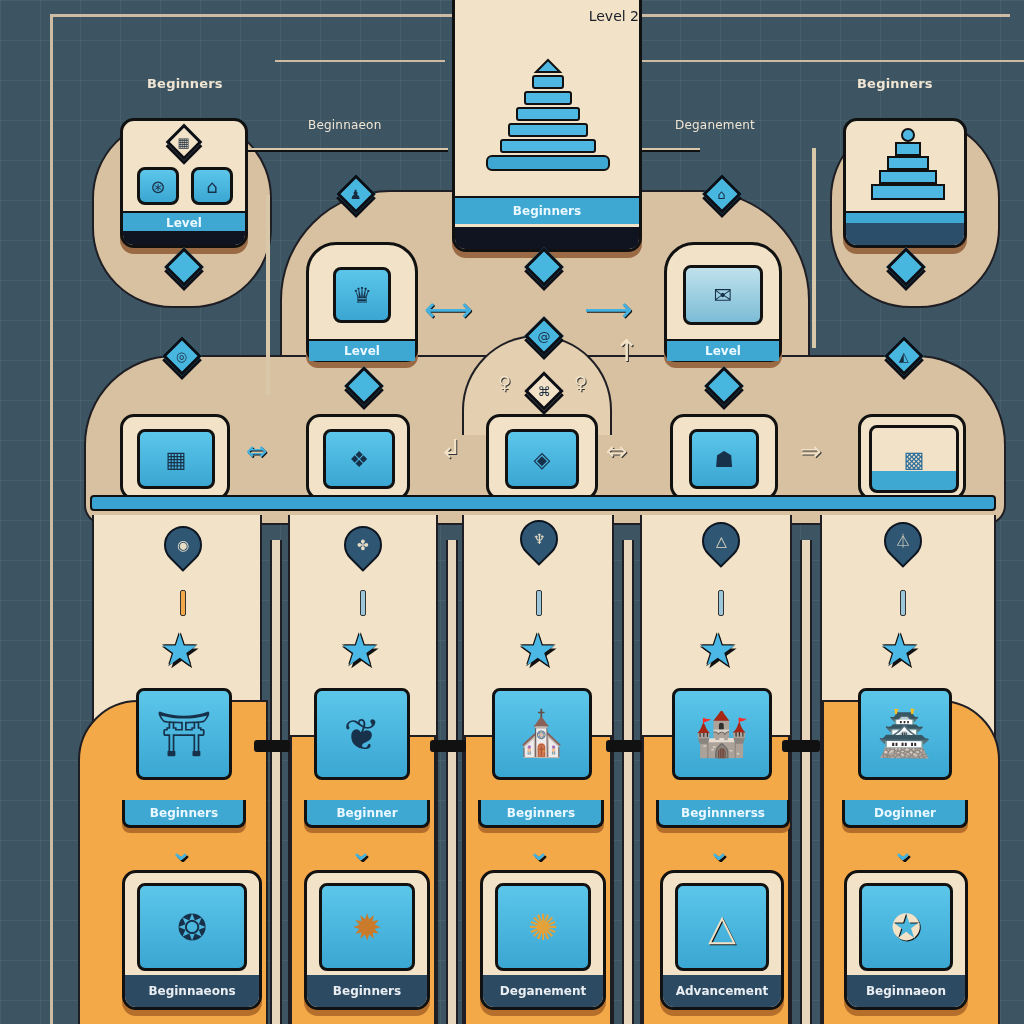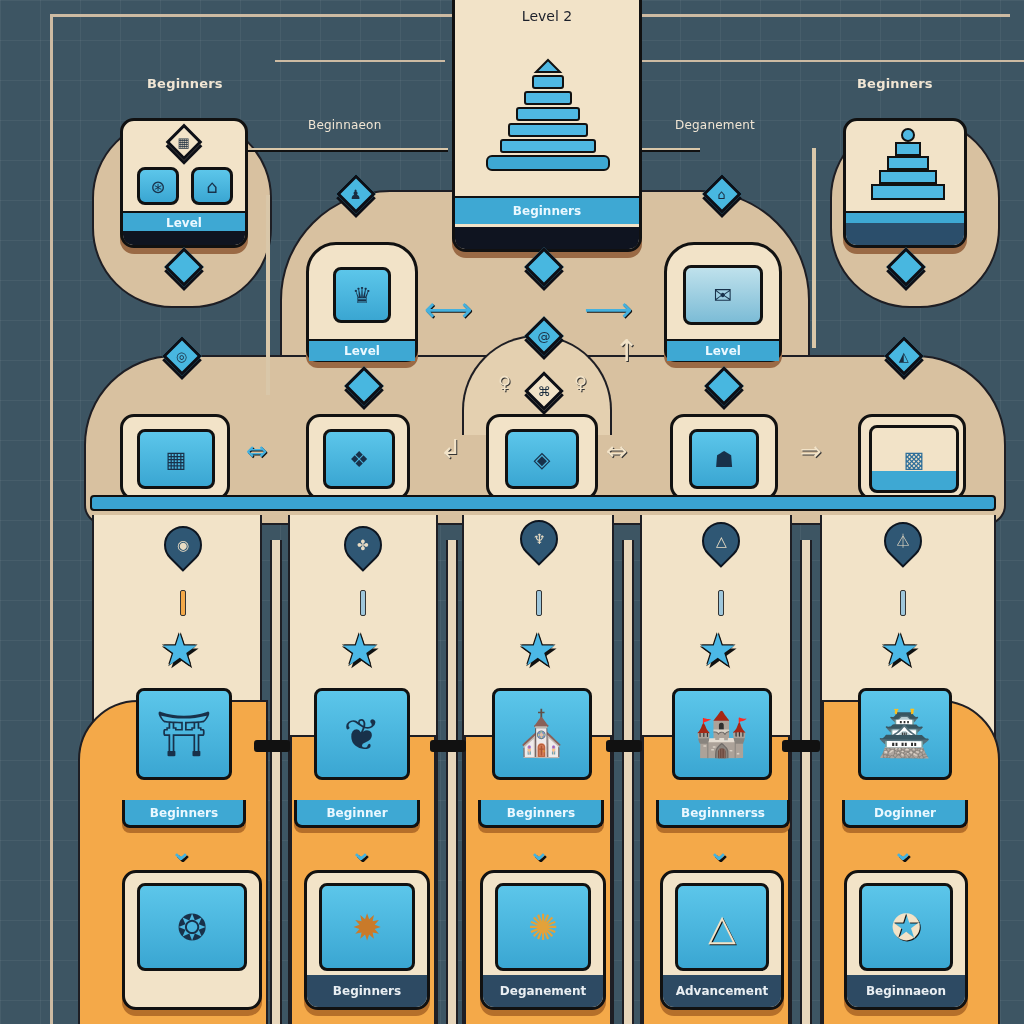--- a/index.html
+++ b/index.html
@@ -104,21 +104,21 @@
   <div class="diamond" style="left:48px; top:8px; width:26px; height:26px; background:#f2e3c8;">
       <span>▦</span>
     </div>
   <div class="blue-tile" style="left:14px; top:46px; width:42px; height:38px; font-size:18px;">⊛</div>
   <div class="blue-tile" style="left:68px; top:46px; width:42px; height:38px; font-size:18px;">⌂</div>
   <div class="label-bar" style="top:90px;">Level</div>
   <div class="dark-foot"></div>
 </div>
 
 <div class="cream-card" style="left:452px; top:0px; width:190px; height:252px; border-radius:0 0 14px 14px; border-top:none;">
-  <div style="position:absolute; left:0; right:0; top:8px; text-align:center; font-size:14px; color:#1b1f2a;">Level 2</div>
+  <div style="position:absolute; left:0; right:0; top:8px; text-align:right; font-size:14px; color:#1b1f2a;">Level 2</div>
   <div style="position:absolute; left:28px; top:58px; width:130px; height:130px;">
     <svg width="130" height="130" viewBox="0 0 130 130">
       <polygon points="65,2 77,14 53,14" fill="#4fb8e2" stroke="#111" stroke-width="2"></polygon>
       <rect x="50" y="18" width="30" height="12" rx="2" fill="#4fb8e2" stroke="#111" stroke-width="2"></rect>
       <rect x="42" y="34" width="46" height="12" rx="2" fill="#4fb8e2" stroke="#111" stroke-width="2"></rect>
       <rect x="34" y="50" width="62" height="12" rx="2" fill="#4fb8e2" stroke="#111" stroke-width="2"></rect>
       <rect x="26" y="66" width="78" height="12" rx="2" fill="#4fb8e2" stroke="#111" stroke-width="2"></rect>
       <rect x="18" y="82" width="94" height="12" rx="2" fill="#4fb8e2" stroke="#111" stroke-width="2"></rect>
       <rect x="4" y="98" width="122" height="14" rx="5" fill="#3ea8d3" stroke="#111" stroke-width="2"></rect>
     </svg>
@@ -248,31 +248,32 @@
 <div class="star" style="left:160px; top:628px;">★</div>
 <div class="blue-tile" style="left:136px; top:688px; width:96px; height:92px; font-size:44px;">
     <span>⛩</span>
   </div>
 <div class="mid-label" style="left:122px; top:800px; width:124px;">Beginners</div>
 <div class="chevron" style="left:170px; top:838px;">⌄</div>
 <div class="bottom-card" style="left:122px; top:870px;">
   <div class="blue-tile">
       <span>❂</span>
     </div>
+  <div class="foot">Beginnaeons</div>
 </div>
 
 <div class="pin" style="left:344px; top:526px;">
     <span>✤</span>
   </div>
 <div class="stem" style="left:360px; top:590px; background:#9fc7dc;"></div>
 <div class="star" style="left:340px; top:628px;">★</div>
 <div class="blue-tile" style="left:314px; top:688px; width:96px; height:92px; font-size:44px;">
     <span>❦</span>
   </div>
-<div class="mid-label" style="left:294px; top:800px; width:126px;">Beginner</div>
+<div class="mid-label" style="left:304px; top:800px; width:126px;">Beginner</div>
 <div class="chevron" style="left:350px; top:838px;">⌄</div>
 <div class="bottom-card" style="left:304px; top:870px; width:126px;">
   <div class="blue-tile" style="width:96px; left:12px;">
       <span style="color:#c97a2a;">✹</span>
     </div>
   <div class="foot">Beginners</div>
 </div>
 
 <div class="pin" style="left:520px; top:520px;">
     <span>♆</span>

